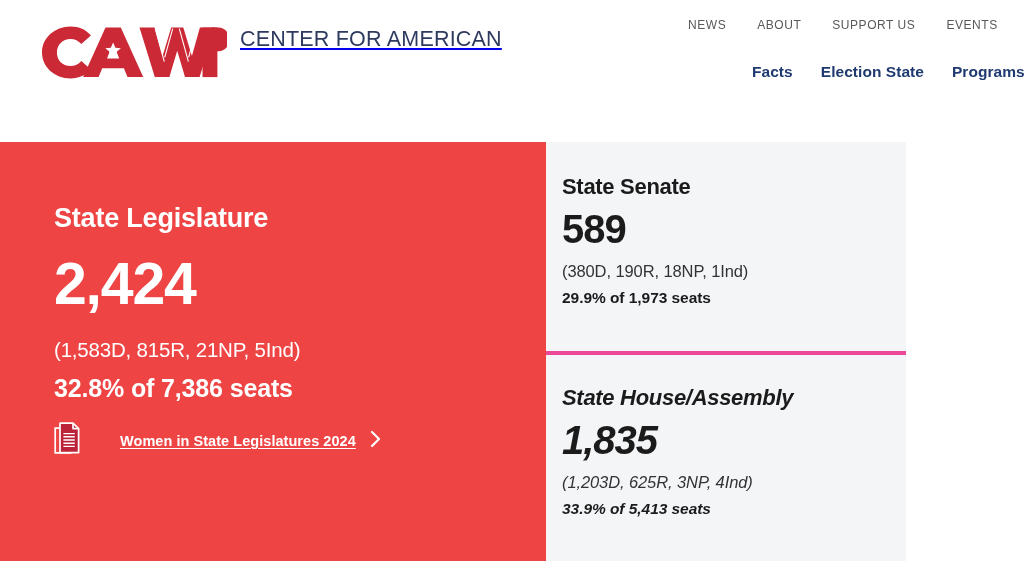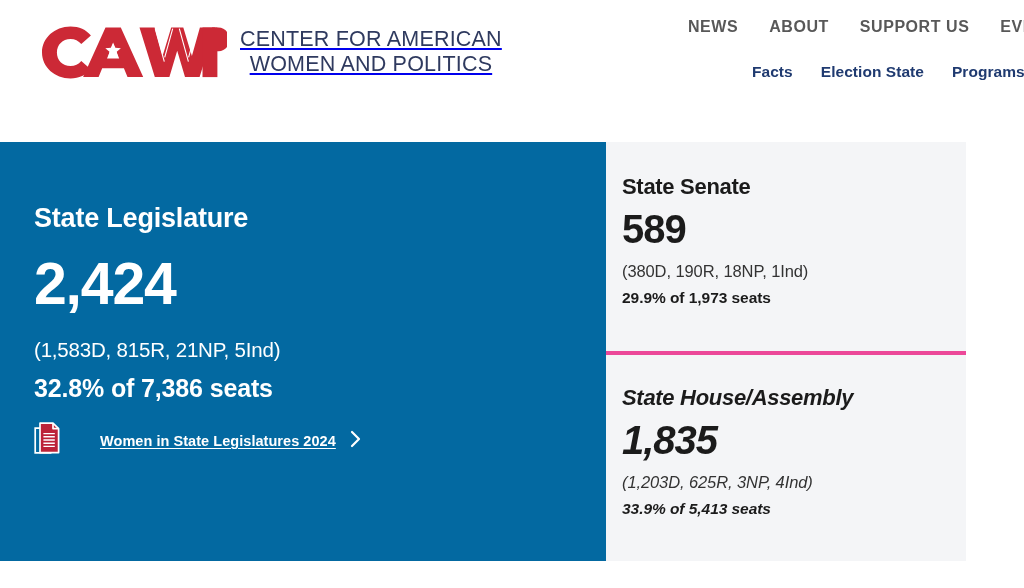--- a/index.html
+++ b/index.html
@@ -59,25 +59,25 @@
     position: absolute;
     top: 18px;
     left: 688px;
     display: flex;
     align-items: center;
     gap: 31px;
     white-space: nowrap;
   }
   .util-nav a {
     color: #585858;
-    font-size: 16px;
+    font-size: 12px;
     letter-spacing: 0.55px;
     text-decoration: none;
     text-transform: uppercase;
-    font-weight: 700;
+    font-weight: 400;
     text-align: center;
   }
 
   
   .main-nav {
     position: absolute;
     top: 63px;
     left: 752px;
     display: flex;
     align-items: center;
@@ -97,25 +97,25 @@
     position: absolute;
     top: 142px;
     left: 0;
     width: 1024px;
     height: 419px;
     display: flex;
   }
 
   
   .panel-primary {
-    width: 606px;
+    width: 546px;
     height: 419px;
-    background: #0369a1;
+    background: #ef4444;
     color: #ffffff;
-    padding: 62px 46px 0 34px;
+    padding: 62px 46px 0 54px;
     position: relative;
   }
 
   .panel-primary .stat-title {
     font-size: 27px;
     font-weight: 700;
     letter-spacing: -0.2px;
     line-height: 1.1;
   }
 
@@ -251,21 +251,20 @@
           <path d="M97.5 3.5h15.1l8.0 28.5 8.6-28.5h12.1l8.6 28.5 8.0-28.5h15.1l-15.4 49.6h-14.6l-7.8-26.4-7.8 26.4h-14.6L97.5 3.5z" fill="#cc2936"></path>
 
           <path d="M113.2 4.6l9.1 33.0M130.7 4.6l-8.0 28.8M137.3 4.6l9.1 33.0M154.6 4.6l-8.0 28.8" stroke="#ffffff" stroke-width="1.1" fill="none"></path>
 
           <path d="M160.5 3.5h14.9v49.6h-14.9V3.5z" fill="#cc2936"></path>
           <path d="M170.0 3.5h6.5c5.9 0 10.7 4.8 10.7 10.7v2.4c0 5.9-4.8 10.7-10.7 10.7h-6.5V3.5z" fill="#cc2936"></path>
         </svg>
       </span>
       <span class="logo-words">
         <span>CENTER FOR AMERICAN</span>
-        <span>WOMEN AND POLITICS</span>
       </span>
     </a>
 
     <nav class="util-nav">
       <a href="#">NEWS</a>
       <a href="#">ABOUT</a>
       <a href="#">SUPPORT US</a>
       <a href="#">EVENTS</a>
 
     </nav>

